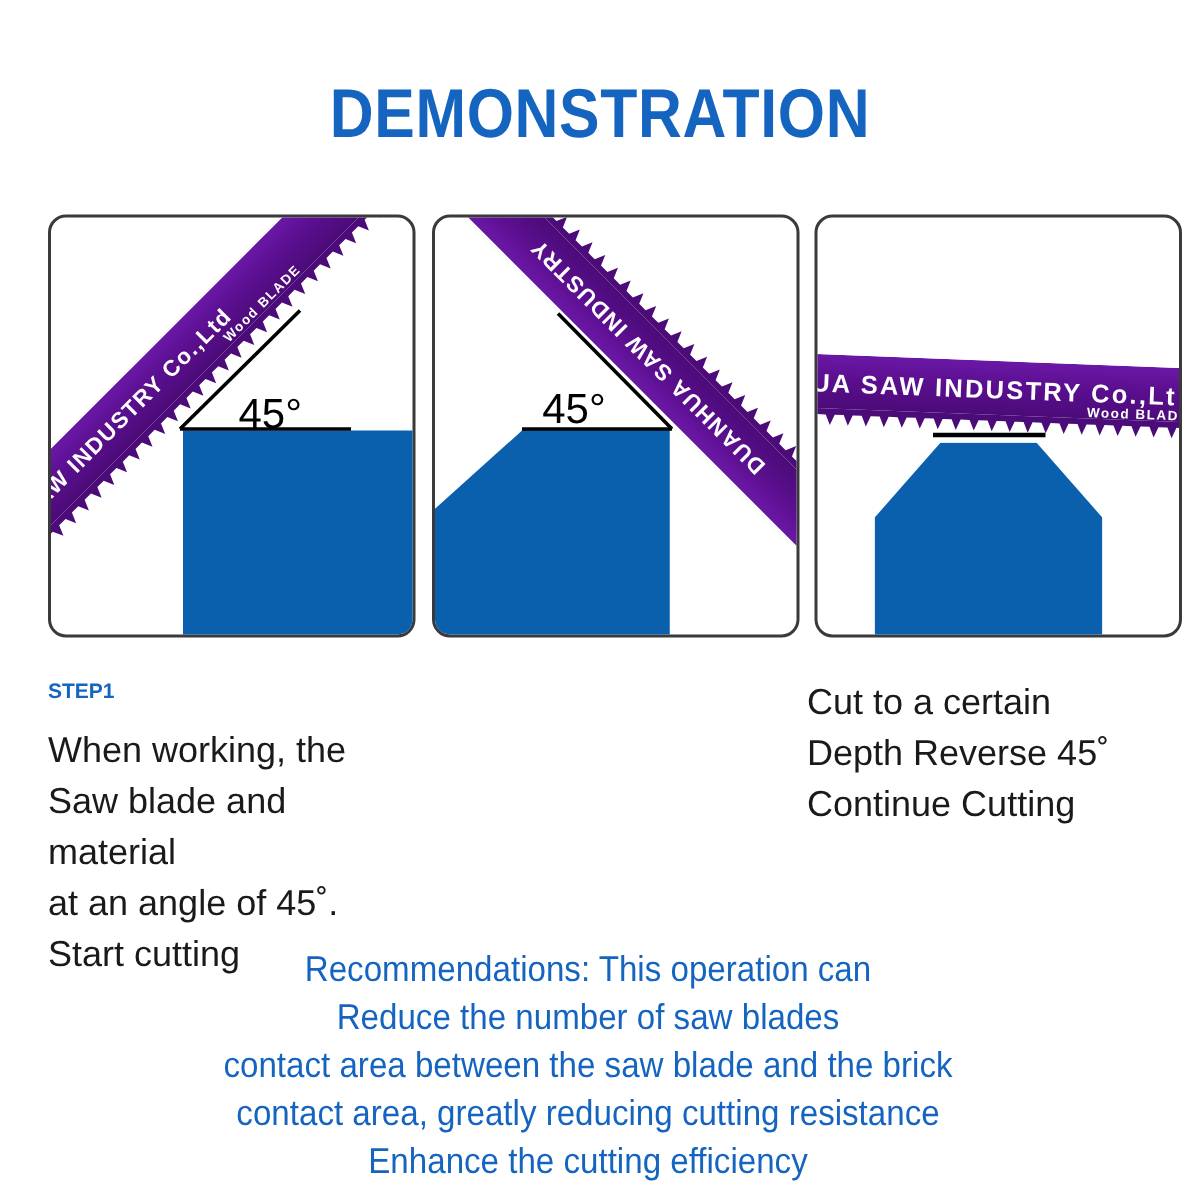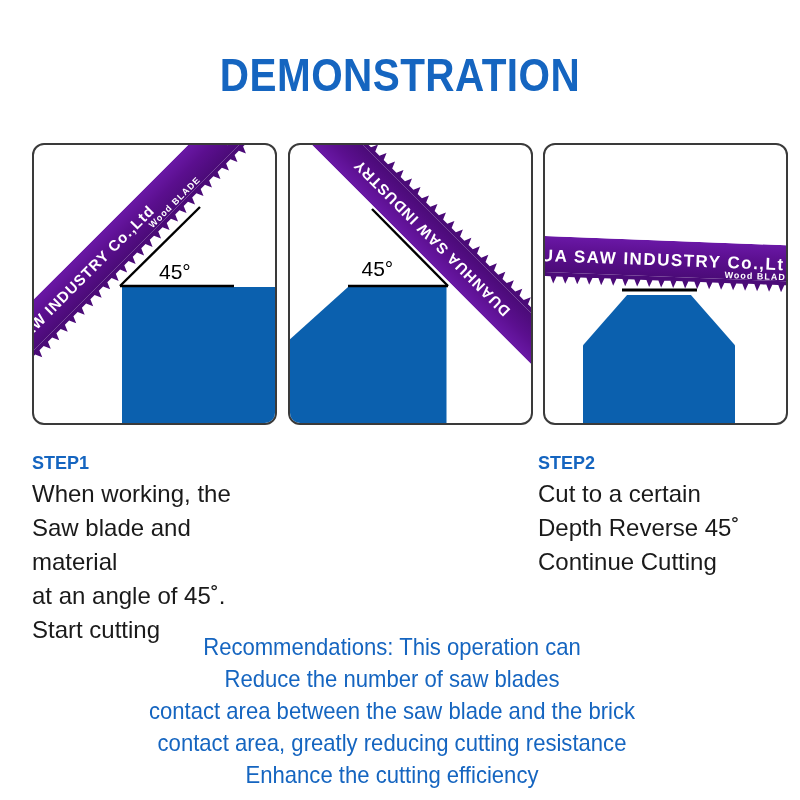--- a/index.html
+++ b/index.html
@@ -123,46 +123,46 @@
     position: absolute;
     left: 0;
     top: 0;
     width: 245px;
     height: 282px;
     pointer-events: none;
   }
   .angle-label {
     position: absolute;
     font-family: "Liberation Sans", sans-serif;
-    font-size: 21px;
+    font-size: 28px;
     color: #000000;
     white-space: nowrap;
   }
   .angle-label-p1 { left: 125px; top: 115px; }
   .angle-label-p2 { left: 72px; top: 112px; }
 
   
   .steps {
     position: absolute;
     top: 452px;
     left: 32px;
     width: 756px;
     display: flex;
     justify-content: space-between;
   }
   .step {
     width: 250px;
   }
   .step-title {
     font-family: "Liberation Sans", sans-serif;
-    font-size: 18px;
+    font-size: 14px;
     font-weight: bold;
     color: #1565c0;
     line-height: 1.25;
-    margin-bottom: 2px;
+    margin-bottom: 14px;
   }
   .step-body {
     font-family: "Liberation Sans", sans-serif;
     font-size: 24px;
     color: #1a1a1a;
     line-height: 1.42;
     white-space: pre-line;
   }
 
   
@@ -306,21 +306,20 @@
 
 <div class="steps">
   <div class="step">
     <div class="step-title">STEP1</div>
     <div class="step-body">When working, the
 Saw blade and material
 at an angle of 45˚.
 Start cutting</div>
   </div>
   <div class="step">
-    <div class="step-title">STEP2</div>
     <div class="step-body">Cut to a certain
 Depth Reverse 45˚
 Continue Cutting</div>
   </div>
 </div>
 
 <div class="recommendations">
   <span class="rec-line">Recommendations: This operation can</span>
   <span class="rec-line">Reduce the number of saw blades</span>
   <span class="rec-line">contact area between the saw blade and the brick</span>

